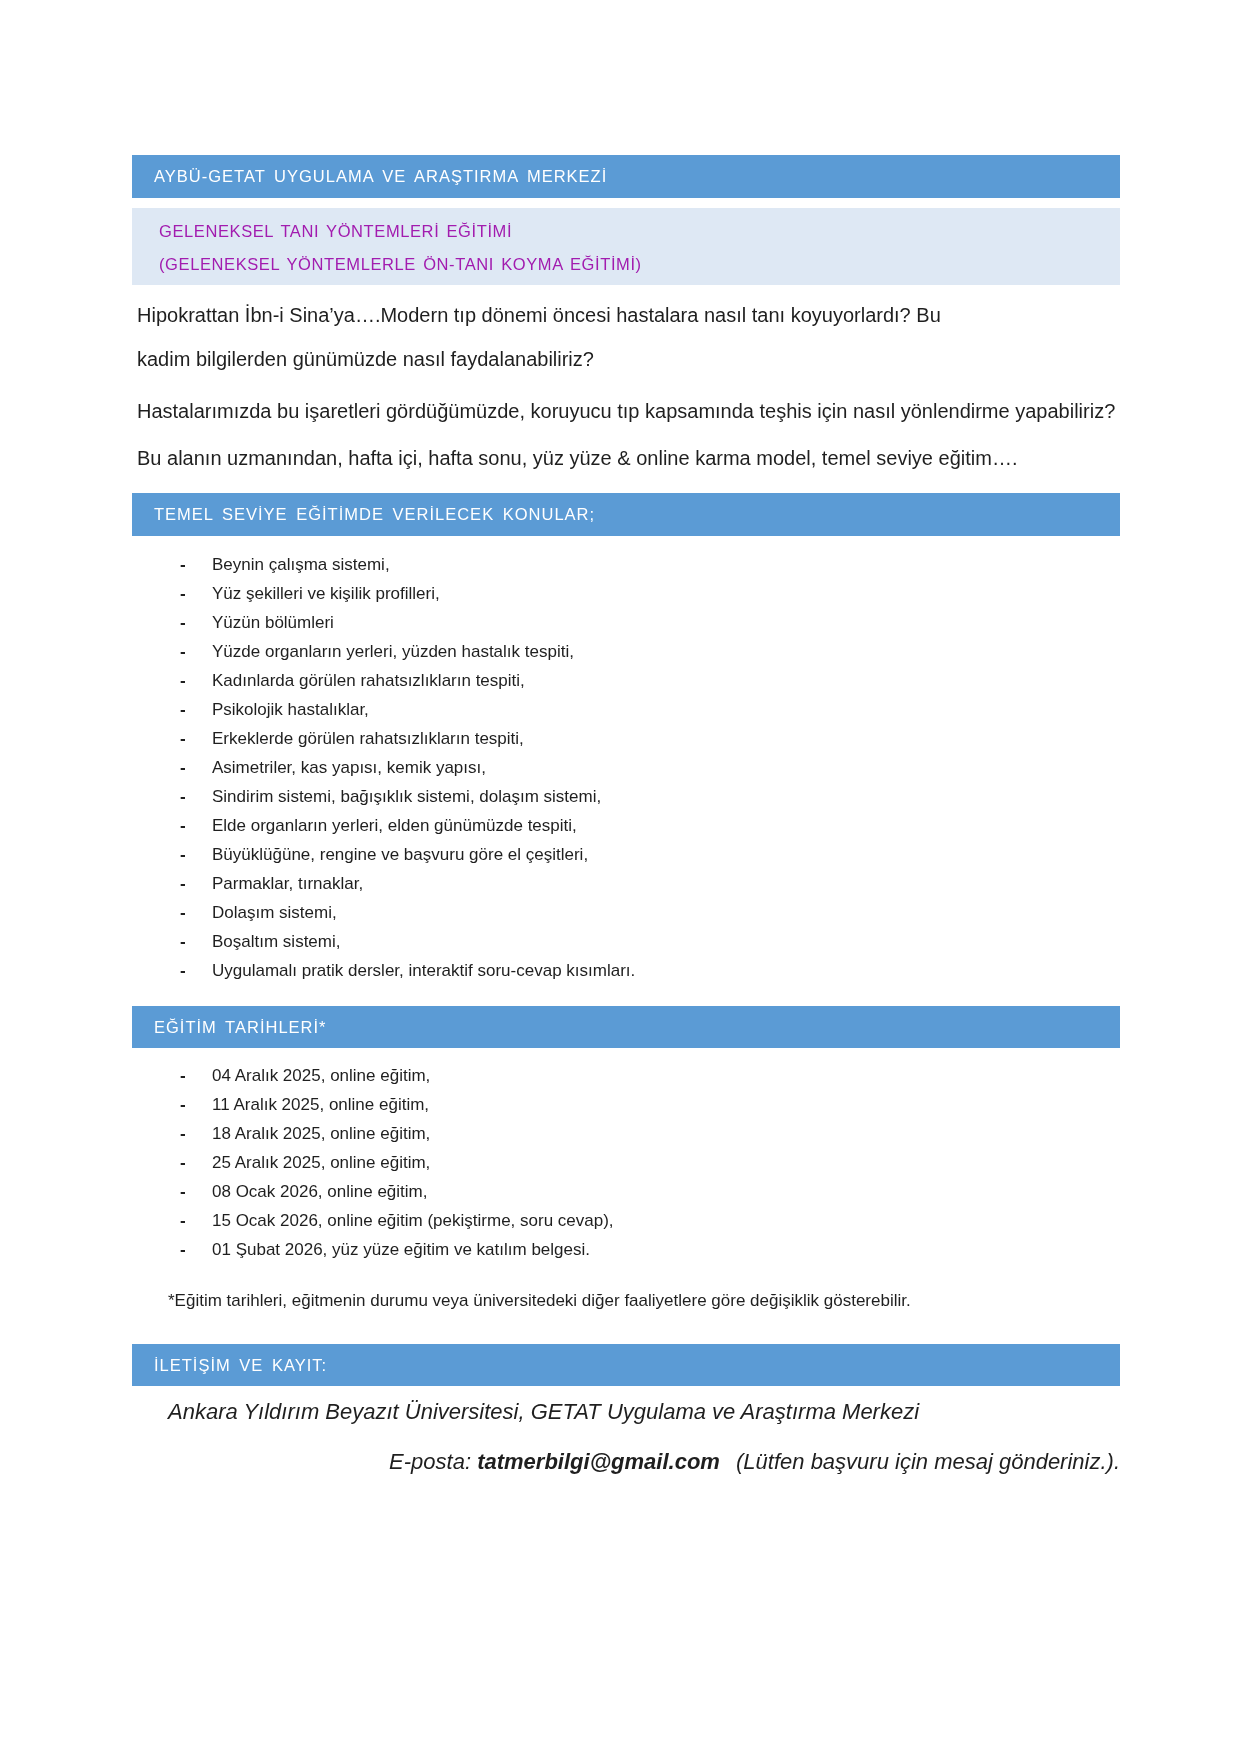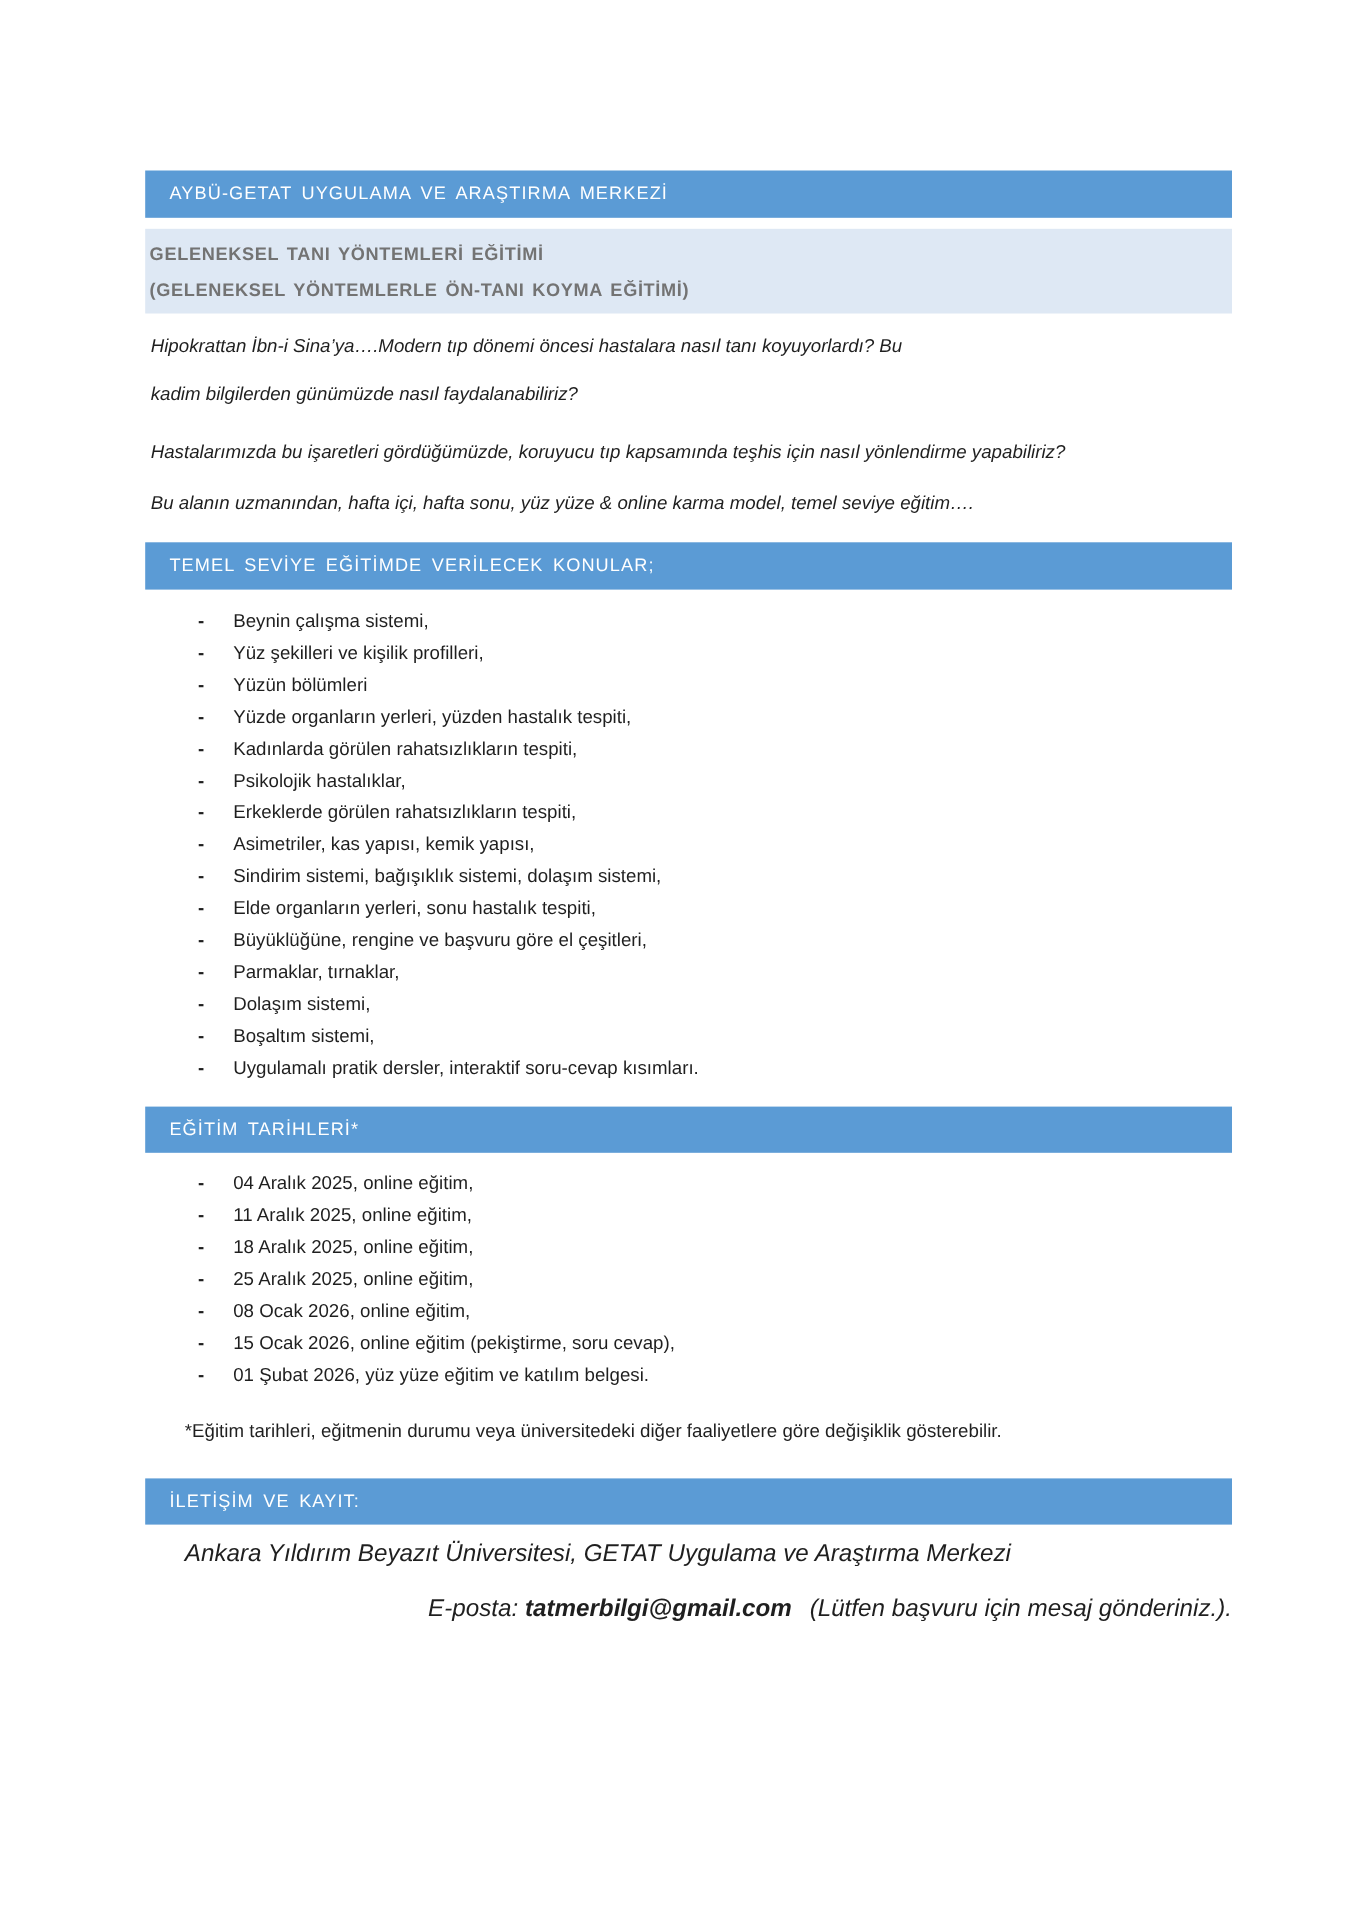--- a/index.html
+++ b/index.html
@@ -29,36 +29,34 @@
     padding-left:22px;
     box-sizing:border-box;
     white-space:nowrap;
     overflow:hidden;
   }
   #title-bar { margin-top:155px; }
   .subbox {
     background:#DEE8F4;
     margin-top:10px;
     height:77px;
-    padding:7px 0 0 4px;
+    padding:7px 0 0 27px;
     box-sizing:border-box;
-    color:#737373;
+    color:#a21caf;
     font-size:16.5px;
     letter-spacing:0.6px;
     word-spacing:2px;
-    font-weight:bold;
   }
   .subbox .subline { line-height:33px; white-space:nowrap; }
   .para {
     margin:0;
     padding-left:5px;
-    font-size:17px;
+    font-size:20px;
     line-height:22px;
     white-space:nowrap;
-    font-style:italic;
   }
   #p1 { margin-top:19px; }
   #p2 { margin-top:22px; }
   #p3 { margin-top:30px; }
   #p4 {
     margin-top:18px;
     white-space:normal;
     text-align:justify;
     line-height:33px;
     padding-right:1px;
@@ -129,21 +127,21 @@
     <ul class="list" id="topics-list">
       <li><span class="dash">-</span><span>Beynin çalışma sistemi,</span></li>
       <li><span class="dash">-</span><span>Yüz şekilleri ve kişilik profilleri,</span></li>
       <li><span class="dash">-</span><span>Yüzün bölümleri</span></li>
       <li><span class="dash">-</span><span>Yüzde organların yerleri, yüzden hastalık tespiti,</span></li>
       <li><span class="dash">-</span><span>Kadınlarda görülen rahatsızlıkların tespiti,</span></li>
       <li><span class="dash">-</span><span>Psikolojik hastalıklar,</span></li>
       <li><span class="dash">-</span><span>Erkeklerde görülen rahatsızlıkların tespiti,</span></li>
       <li><span class="dash">-</span><span>Asimetriler, kas yapısı, kemik yapısı,</span></li>
       <li><span class="dash">-</span><span>Sindirim sistemi, bağışıklık sistemi, dolaşım sistemi,</span></li>
-      <li><span class="dash">-</span><span>Elde organların yerleri, sonu hastalık tespiti,</span></li>
+      <li><span class="dash">-</span><span>Elde organların yerleri, elden günümüzde tespiti,</span></li>
       <li><span class="dash">-</span><span>Büyüklüğüne, rengine ve başvuru göre el çeşitleri,</span></li>
       <li><span class="dash">-</span><span>Parmaklar, tırnaklar,</span></li>
       <li><span class="dash">-</span><span>Dolaşım sistemi,</span></li>
       <li><span class="dash">-</span><span>Boşaltım sistemi,</span></li>
       <li><span class="dash">-</span><span>Uygulamalı pratik dersler, interaktif soru-cevap kısımları.</span></li>
     </ul>
 
     <div class="bar" id="dates-bar">EĞİTİM TARİHLERİ*</div>
 
     <ul class="list" id="dates-list">

